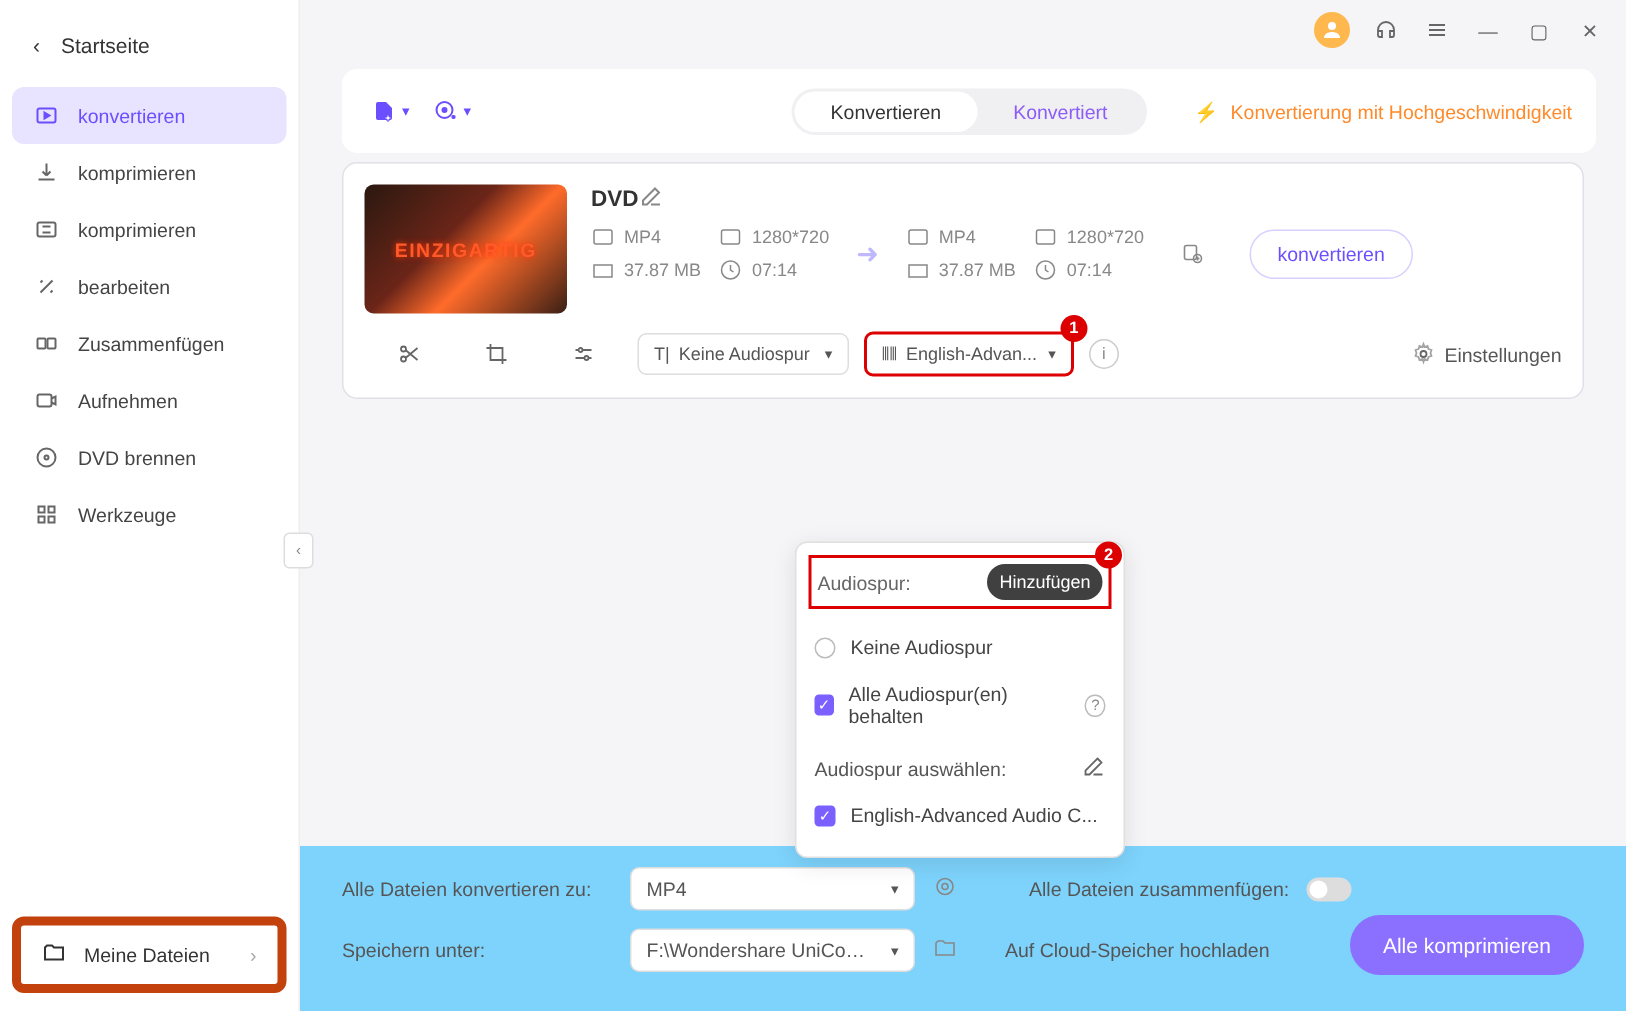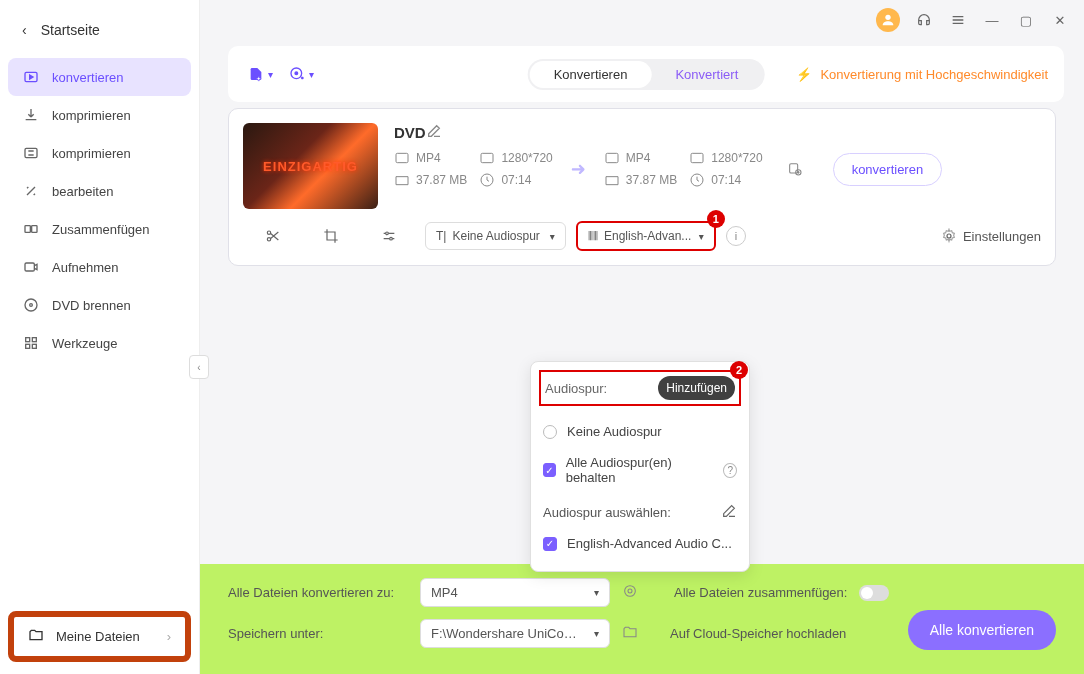--- a/index.html
+++ b/index.html
@@ -42,21 +42,21 @@
 .dd.highlight{border:2px solid #d00}
 .badge{position:absolute;width:18px;height:18px;border-radius:50%;background:#d00;color:#fff;font-size:11px;font-weight:700;display:flex;align-items:center;justify-content:center;z-index:5}
 .dropdown{position:absolute;top:253px;left:330px;width:220px;background:#fff;border:1px solid #e0e0e0;border-radius:8px;box-shadow:0 4px 16px rgba(0,0,0,0.1);padding:12px;z-index:3}
 .dd-head{display:flex;align-items:center;justify-content:space-between;margin-bottom:10px;border:2px solid #d00;padding:4px;margin:-4px -4px 10px -4px;position:relative}
 .dd-head-label{color:#666;font-size:13px}
 .add-pill{background:#404040;color:#fff;padding:5px 8px;border-radius:12px;font-size:12px;cursor:pointer}
 .dd-opt{display:flex;align-items:center;gap:10px;padding:8px 0;cursor:pointer;font-size:13px;color:#444}
 .radio{width:14px;height:14px;border:1.5px solid #bbb;border-radius:50%}
 .check{width:14px;height:14px;border:1.5px solid #7b5fff;border-radius:3px;background:#7b5fff;display:flex;align-items:center;justify-content:center;color:#fff;font-size:10px}
 .dd-sec{display:flex;align-items:center;justify-content:space-between;padding:10px 0 6px;color:#555;font-size:13px}
-.bottom{padding:14px 28px;background:#bef264}
+.bottom{padding:14px 28px;background:#7dd3fc}
 .brow{display:flex;align-items:center;gap:12px;margin-bottom:12px;font-size:13px;color:#555}
 .blabel{width:180px}
 .bdd{display:flex;align-items:center;justify-content:space-between;border:1px solid #ddd;border-radius:6px;padding:6px 10px;width:190px;background:#fff;cursor:pointer}
 .toggle{width:30px;height:16px;background:#ddd;border-radius:8px;position:relative;cursor:pointer}
 .toggle::after{content:"";position:absolute;width:12px;height:12px;background:#fff;border-radius:50%;top:2px;left:2px}
 .big-btn{position:absolute;right:28px;bottom:24px;background:#8b6fff;color:#fff;padding:12px 22px;border-radius:22px;cursor:pointer;font-size:14px}
 svg{width:16px;height:16px}
 .tool-icons{display:flex;gap:34px;padding-left:18px}
 </style>
 </head>
@@ -360,29 +360,29 @@
     <div class="brow">
       <span class="blabel">Alle Dateien konvertieren zu:</span>
       <div class="bdd">
         <span>MP4</span>
         <span style="font-size:10px">▾</span>
       </div>
       <span style="color:#888"><svg viewBox="0 0 24 24" fill="none" stroke="currentColor" stroke-width="1.6">
             <circle cx="12" cy="12" r="3"></circle>
             <circle cx="12" cy="12" r="8"></circle>
           </svg></span>
-      <span style="margin-left:24px">Alle Dateien zusammenfügen:</span>
+      <span style="margin-left:36px">Alle Dateien zusammenfügen:</span>
       <div class="toggle"></div>
     </div>
     <div class="brow">
       <span class="blabel">Speichern unter:</span>
       <div class="bdd">
         <span style="white-space:nowrap;overflow:hidden;text-overflow:ellipsis;max-width:150px">F:\Wondershare UniConverter</span>
         <span style="font-size:10px">▾</span>
       </div>
       <span style="color:#888"><svg viewBox="0 0 24 24" fill="none" stroke="currentColor" stroke-width="1.6">
             <path d="M3 7l2-2h5l2 2h9v12H3V7z"></path>
           </svg></span>
       <span style="margin-left:20px">Auf Cloud-Speicher hochladen</span>
     </div>
-    <div class="big-btn">Alle konvertieren</div>
+    <div class="big-btn">Alle komprimieren</div>
   </div>
 </div>
 
 </body></html>

